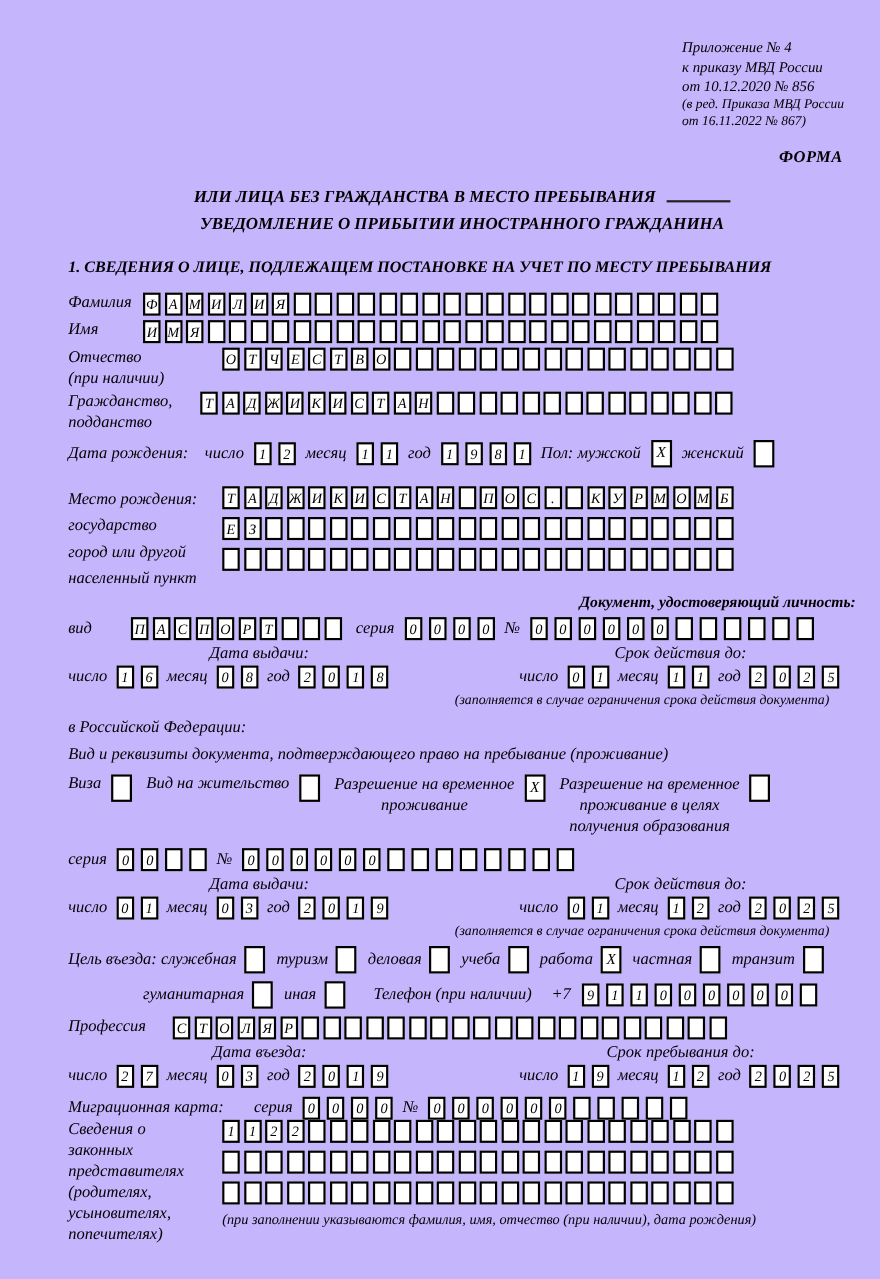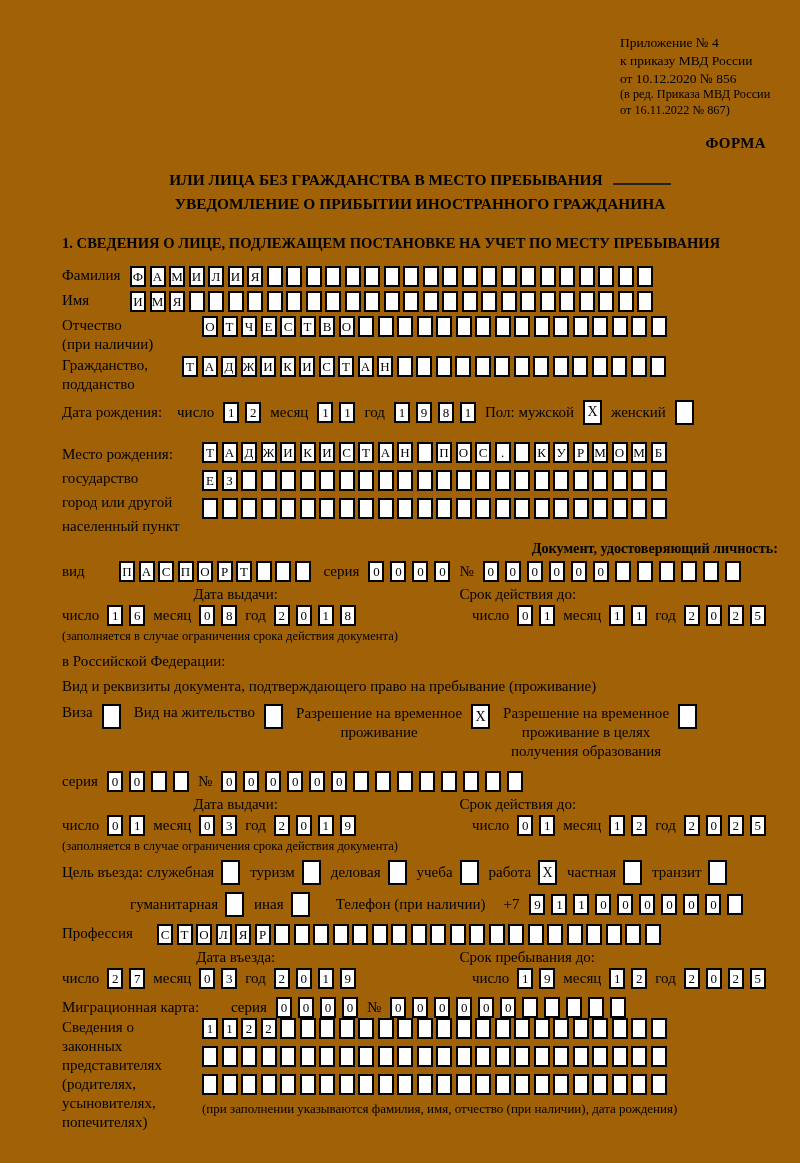--- a/index.html
+++ b/index.html
@@ -1,21 +1,22 @@
 <!DOCTYPE html>
 <html><head>
 <meta charset="utf-8">
 <style>
   * { box-sizing: border-box; }
   html,body { margin:0; padding:0; background:#fff; }
   .page {
     width:800px; height:1163px; overflow:hidden; position:relative;
-    background:#a16207; color:#000;
+    background:#c4b5fd; color:#000;
     font-family:"Liberation Serif","DejaVu Serif",serif;
     padding:34px 22px 10px 62px;
+    font-style:italic;
   }
   .hdr-right { margin-left:558px; font-size:13.5px; line-height:1.32; }
   .hdr-right .amend { font-size:12.3px; line-height:1.3; }
   .forma { text-align:right; padding-right:12px; font-weight:bold; font-size:15px; margin-top:16px; letter-spacing:.4px; }
   .title { text-align:center; font-weight:bold; font-size:15.4px; line-height:1.5; margin-top:16px; }
   .uline { display:inline-block; width:58px; border-bottom:2px solid #222; margin-left:10px; vertical-align:baseline; }
   .sec1 { font-weight:bold; font-size:14.6px; margin-top:20px; margin-bottom:14px; }
 
   .frow { display:flex; align-items:flex-start; margin-bottom:4px; }
   .irow { display:flex; align-items:center; }
@@ -32,25 +33,25 @@
   .cb {
     flex:0 0 auto; width:19px; height:25px; border:2px solid #000;
     display:flex; align-items:center; justify-content:center; font-size:14px; background:#fff;
   }
   .mb7 { margin-bottom:7px; }
   .mrlbl > div { line-height:24px; }
   .center-bold { text-align:right; font-weight:bold; font-size:14.2px; margin:2px 0 4px; }
   .dg { display:flex; align-items:center; gap:8px; font-size:15px; }
   .dhead { display:flex; font-size:15px; margin-top:2px; }
   .dhead .h1 { width:360px; text-align:center; }
-  .dhead .h2 { width:330px; text-align:left; margin-left:50px; }
+  .dhead .h2 { width:330px; text-align:center; margin-left:50px; }
   .drow { display:flex; align-items:center; margin-top:2px; }
   .drow .dg1 { width:360px; }
   .drow .dg2 { margin-left:50px; }
-  .note { font-size:12.6px; padding-right:24px; margin:3px 0 6px; }
+  .note { font-size:12.6px; text-align:right; padding-right:24px; margin:3px 0 6px; }
   .para { font-size:15px; line-height:1.55; margin-bottom:2px; }
   .cbrow { display:flex; align-items:flex-start; gap:13px; margin:6px 0 10px; }
   .cbitem { display:flex; align-items:flex-start; gap:9px; font-size:15px; }
   .tcenter { text-align:center; line-height:19px; } .gap9 { gap:9px; } .gap10 { gap:10px; }
   .purp { display:flex; align-items:center; gap:7px; font-size:15px; flex:0 0 auto; }
   .replbl > div { line-height:19px; }
   .repnote { font-size:13px; margin-top:6px; text-align:center; }
 </style>
 </head>
 <body>

